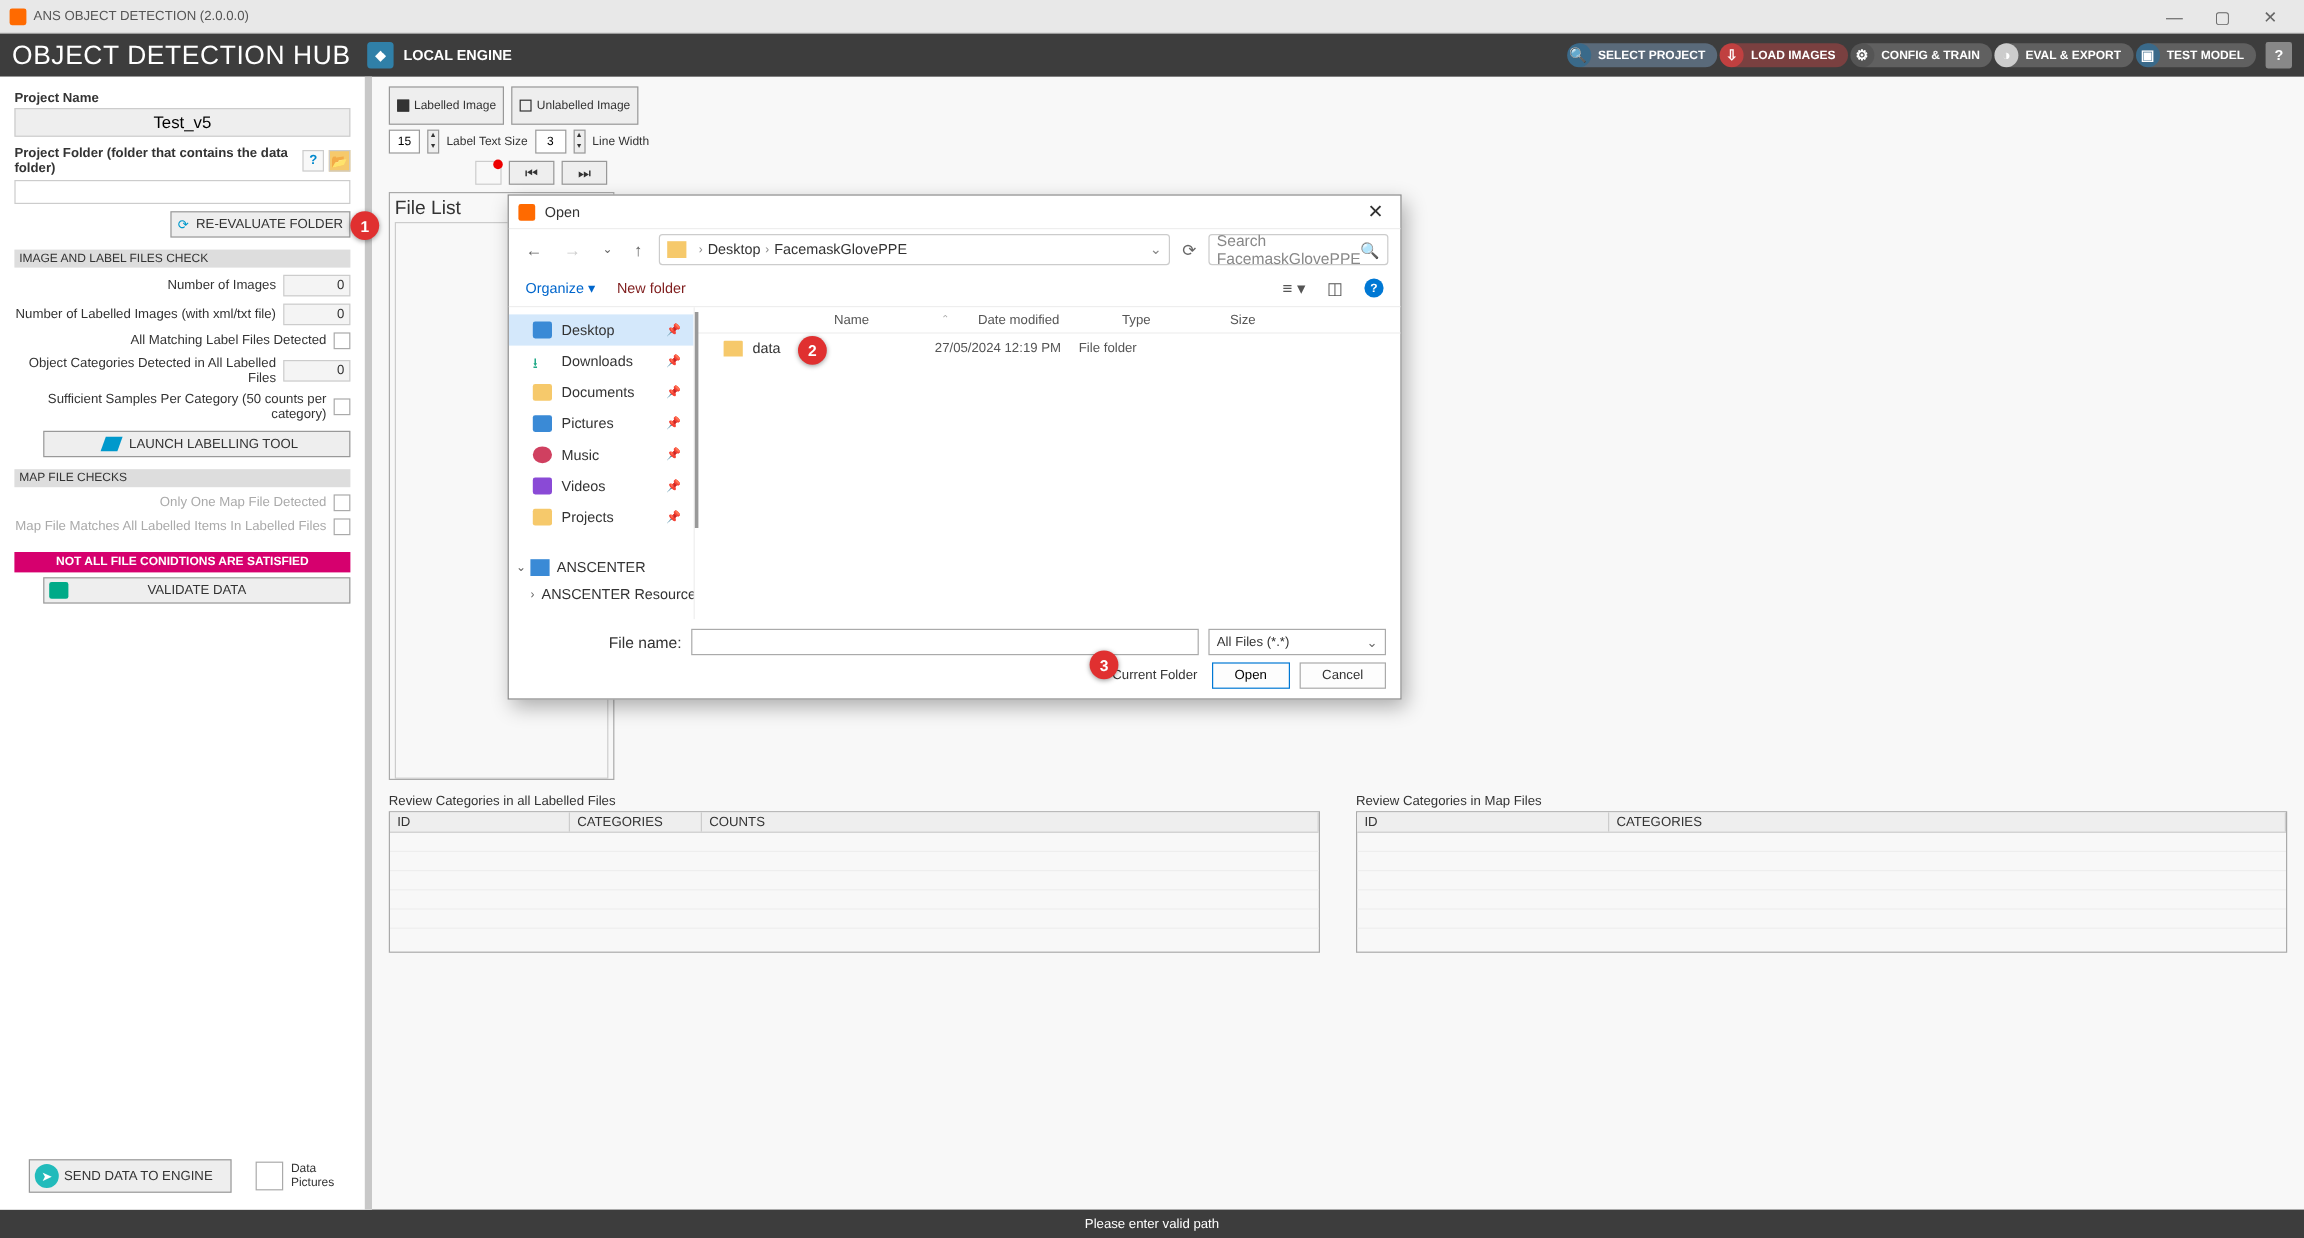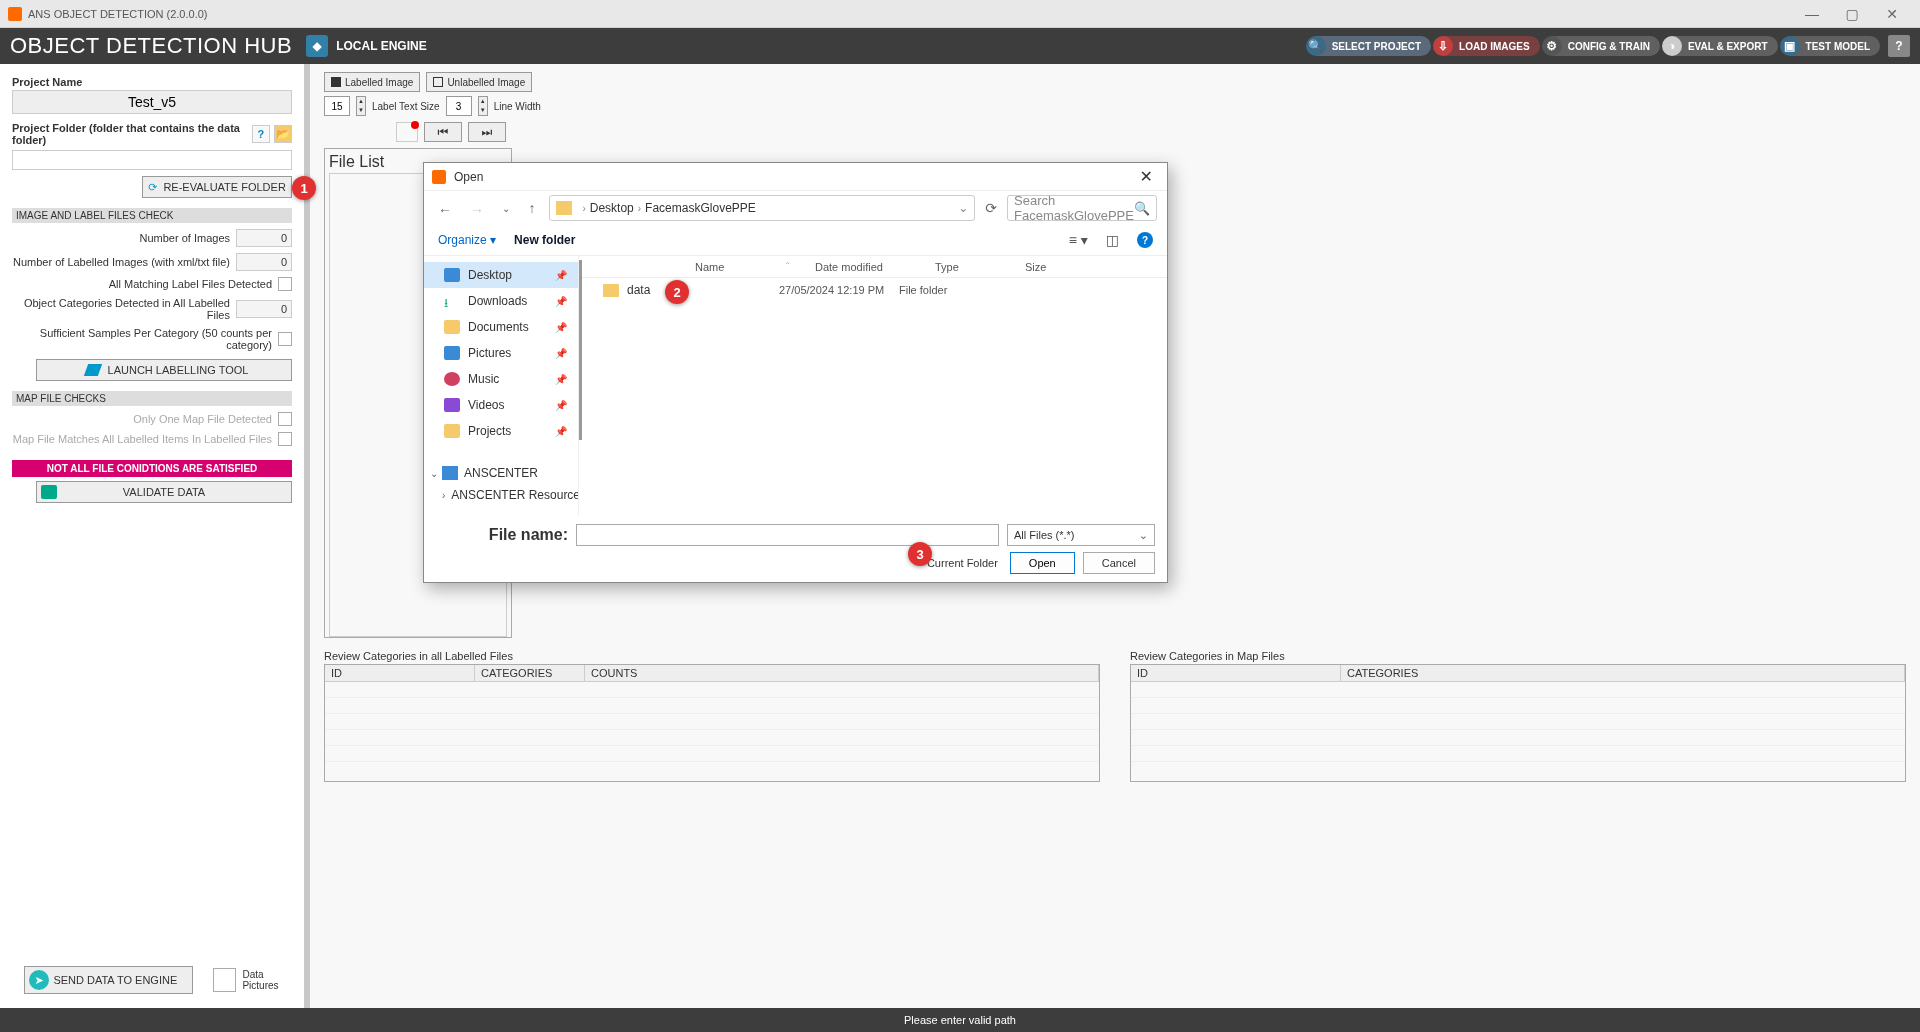--- a/index.html
+++ b/index.html
@@ -49,21 +49,21 @@
 .validate-btn { width: 256px; height: 22px; border: 1px solid #999; background: #eee; display: flex; align-items: center; justify-content: center; font-size: 11px; cursor: pointer; margin-top: 4px; margin-left:auto; position:relative;}
 .validate-btn .ico { position:absolute; left:4px; width: 16px; height: 14px; background: #0a8; border-radius: 2px; }
 .send-row { position: absolute; bottom: 14px; left: 24px; right: 12px; display: flex; align-items: center; }
 .send-btn { width: 170px; height: 28px; border: 1px solid #999; background: #eee; display: flex; align-items: center; justify-content: center; font-size: 11px; cursor: pointer; position:relative; padding-left:14px;}
 .send-btn .ico { position:absolute; left:4px; width: 20px; height: 20px; background: #2bb; border-radius: 50%; display:flex; align-items:center; justify-content:center; color:#fff;}
 .uploaded-box { width: 24px; height: 24px; border: 1px solid #aaa; margin-left: 20px; }
 .uploaded-lbl { font-size: 10px; margin-left: 6px; width:50px;}
 
 
 .toolbar { display: flex; align-items: center; gap: 6px; margin-bottom: 6px; }
-.tb-btn { height: 20px; border: 1px solid #999; background: #eee; display: flex; align-items: center; padding: 0 6px; font-size: 10px; cursor: pointer; }
+.tb-btn { height: 32px; border: 1px solid #999; background: #eee; display: flex; align-items: center; padding: 0 6px; font-size: 10px; cursor: pointer; }
 .tb-btn .sq { width: 10px; height: 10px; border: 1px solid #333; margin-right: 4px; }
 .tb-btn .sq.fill { background: #333; }
 .tb-spin { width: 26px; height: 20px; border: 1px solid #999; text-align: center; font-size: 10px; }
 .tb-step { width: 10px; height: 20px; border: 1px solid #999; background: #eee; display:flex; flex-direction:column;}
 .tb-step div{flex:1; font-size:6px; text-align:center; line-height:8px;}
 .tb-label { font-size: 10px; }
 .toolbar2 { display: flex; align-items: center; gap: 6px; margin-bottom: 6px; margin-left: 72px;}
 .nav-small { width: 38px; height: 20px; border: 1px solid #999; background: #eee; display: flex; align-items: center; justify-content: center; font-size: 12px; cursor: pointer; }
 .notif-btn { width: 22px; height: 20px; border: 1px solid #ccc; position: relative; cursor: pointer; }
 .notif-btn::after { content: ''; position: absolute; top: -2px; right: -2px; width: 8px; height: 8px; background: #e00; border-radius: 50%; }
@@ -97,21 +97,21 @@
 .dlg-nav .crumb { display: flex; align-items: center; border: 1px solid #ccc; height: 26px; padding: 0 6px; flex: 1; border-radius: 3px; }
 .dlg-nav .crumb .fld { width: 16px; height: 14px; background: #f6c96b; margin-right: 6px; }
 .dlg-nav .crumb span { font-size: 12px; }
 .dlg-nav .crumb .chev { margin: 0 4px; color: #888; font-size: 10px;}
 .dlg-nav .crumb .drop { margin-left: auto; color: #888; }
 .dlg-nav .refresh { font-size: 14px; color: #666; cursor: pointer; }
 .dlg-nav .search { border: 1px solid #ccc; height: 26px; width: 150px; border-radius: 3px; display: flex; align-items: center; padding: 0 6px; color: #888; font-size: 13px; }
 .dlg-nav .search .sico { margin-left: auto; }
 .dlg-tools { height: 30px; display: flex; align-items: center; padding: 0 14px; gap: 18px; font-size: 12px; }
 .dlg-tools .org { color: #0066cc; cursor: pointer; }
-.dlg-tools .nf { color: #0f172a; cursor: pointer; font-weight: bold; }
+.dlg-tools .nf { color: #7f1d1d; cursor: pointer; }
 .dlg-tools .spacer { flex: 1; }
 .dlg-tools .vw { cursor: pointer; color: #555; font-size: 14px; }
 .dlg-tools .help { width: 16px; height: 16px; background: #0078d4; color: #fff; border-radius: 50%; display: flex; align-items: center; justify-content: center; font-size: 10px; font-weight: bold; cursor: pointer; }
 .dlg-body { flex: 1; display: flex; border-top: 1px solid #eee; }
 .dlg-side { width: 155px; border-right: 1px solid #eee; padding: 6px 0; overflow: hidden; }
 .side-item { display: flex; align-items: center; height: 26px; padding: 0 10px 0 20px; font-size: 12px; cursor: pointer; }
 .side-item.sel { background: #d4e8fb; }
 .side-item .ic { width: 16px; height: 14px; margin-right: 8px; border-radius: 2px; }
 .side-item .pin { margin-left: auto; color: #bbb; font-size: 10px; }
 .side-tree-item { display: flex; align-items: center; height: 22px; padding: 0 6px; font-size: 12px; cursor: pointer; }
@@ -125,21 +125,21 @@
 .list-head .type { flex: 0 0 90px; }
 .list-head .size { flex: 0 0 60px; }
 .list-row { display: flex; height: 24px; align-items: center; font-size: 12px; cursor: pointer; }
 .list-row .name { flex: 0 0 200px; padding-left: 24px; display: flex; align-items: center; }
 .list-row .name .fic { width: 16px; height: 13px; background: #f6c96b; margin-right: 8px; border-radius:1px 1px 0 0;}
 .list-row .date { flex: 0 0 120px; color: #555; font-size: 11px; }
 .list-row .type { flex: 0 0 90px; color: #555; font-size: 11px; }
 .scroll-ind { position: absolute; left: 0; top: 4px; width: 3px; height: 180px; background: #999; }
 .dlg-foot { padding: 8px 12px; border-top: 0; }
 .foot-row1 { display: flex; align-items: center; gap: 8px; margin-bottom: 6px; }
-.foot-row1 .lbl { font-size: 16px; width: 132px; text-align: right; font-weight: bold; }
+.foot-row1 .lbl { font-size: 13px; width: 132px; text-align: right; }
 .foot-row1 .fname-input { flex: 1; height: 22px; border: 1px solid #aaa; }
 .foot-row1 .filter { width: 148px; height: 22px; border: 1px solid #aaa; padding: 0 6px; font-size: 11px; display: flex; align-items: center; }
 .foot-row1 .filter .drop { margin-left: auto; color: #666; }
 .foot-row2 { display: flex; justify-content: flex-end; gap: 8px; }
 .foot-row2 .btn { height: 22px; padding: 0 18px; border: 1px solid #aaa; background: #fdfdfd; font-size: 11px; display: flex; align-items: center; cursor: pointer; }
 .foot-row2 .btn.open { border-color: #0078d4; color: #000; }
 .foot-row2 .cf { font-size: 11px; display: flex; align-items: center; padding-right: 4px; }
 </style>
 </head>
 <body>

